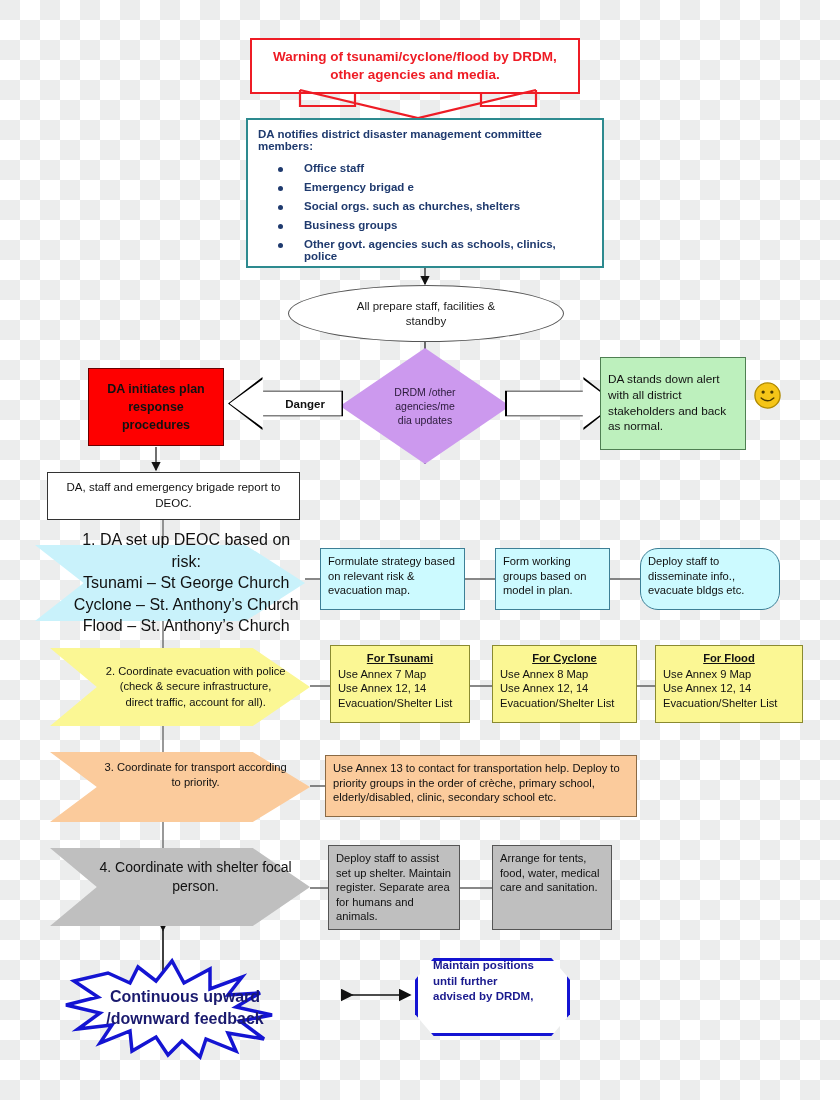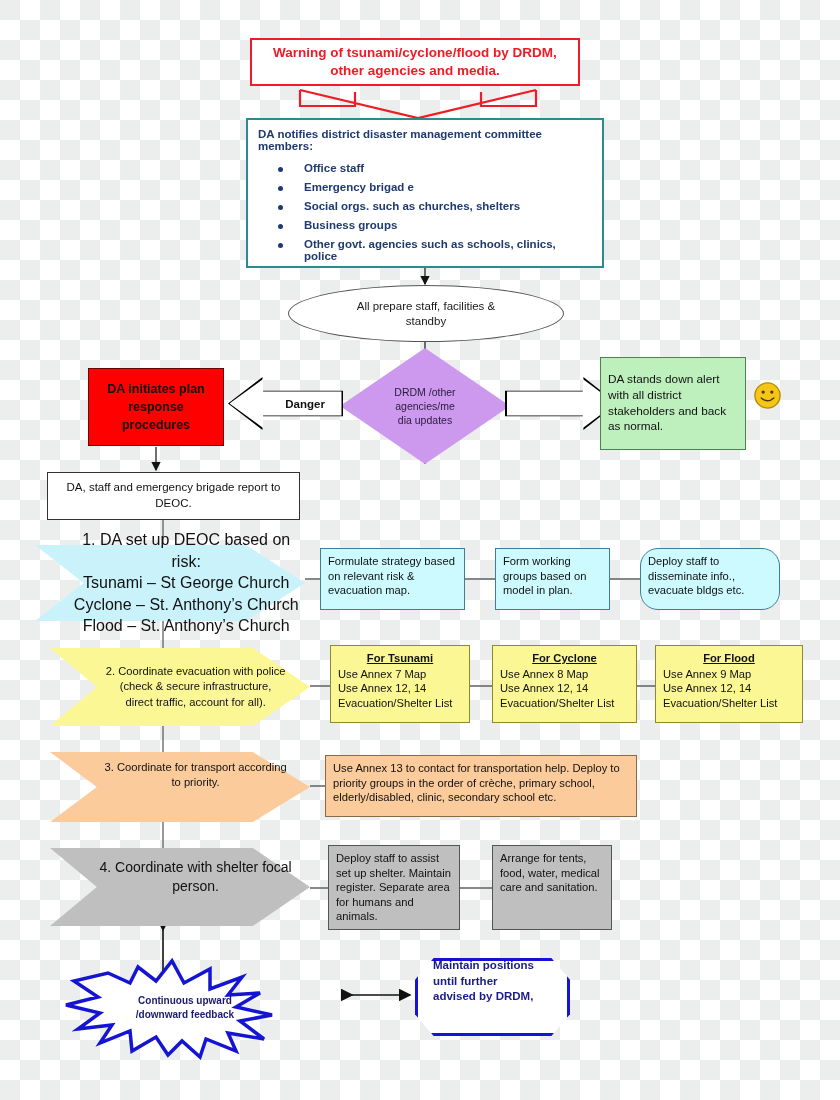--- a/index.html
+++ b/index.html
@@ -10,21 +10,21 @@
     font-family:"Liberation Sans", sans-serif;
     position:relative;
     overflow:hidden;
   }
   .stage{position:absolute;inset:0;}
   .node{position:absolute;box-sizing:border-box;}
   .ctr{display:flex;align-items:center;justify-content:center;text-align:center;}
 
   
   #warning-box{
-    left:250px;top:38px;width:330px;height:48px;
+    left:250px;top:38px;width:330px;height:56px;
     background:#ffffff;border:2px solid #ee1c25;
     color:#ee1c25;font-weight:bold;font-size:13.5px;line-height:1.35;
     padding:2px 6px;
   }
   
   #warning-connector{left:300px;top:88px;width:240px;height:34px;}
 
   
   #committee-box{
     left:246px;top:118px;width:358px;height:150px;
@@ -159,21 +159,21 @@
   #r2b3{left:655px;top:645px;width:148px;height:78px;}
 
   #r3b1{left:325px;top:755px;width:312px;height:62px;}
 
   #r4b1{left:328px;top:845px;width:132px;height:85px;}
   #r4b2{left:492px;top:845px;width:120px;height:85px;}
 
   
   #feedback-star{left:60px;top:955px;width:250px;height:105px;}
   #feedback-star .txt{position:absolute;left:0;right:0;top:50%;transform:translateY(-50%);
-    text-align:center;font-size:10px;font-weight:bold;color:#1a1a6e;line-height:1.4;}
+    text-align:center;font-size:16px;font-weight:bold;color:#1a1a6e;line-height:1.4;}
 
   
   #maintain-octagon{left:415px;top:958px;width:155px;height:78px;}
   #maintain-octagon .shape{position:absolute;inset:0;background:#fff;
     border:3px solid #1414d2;
     clip-path:polygon(12% 0,88% 0,100% 28%,100% 72%,88% 100%,12% 100%,0 72%,0 28%);}
   #maintain-octagon .txt{position:absolute;inset:0;display:flex;align-items:flex-start;
     padding-left:18px;box-sizing:border-box;
     font-size:11.5px;font-weight:bold;color:#1a1a8e;line-height:1.35;}
 

